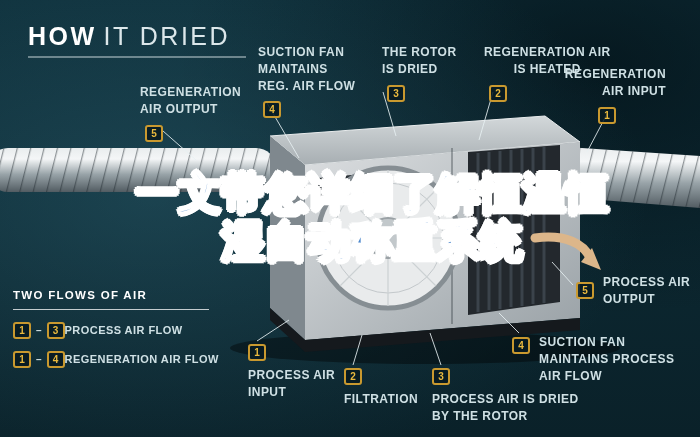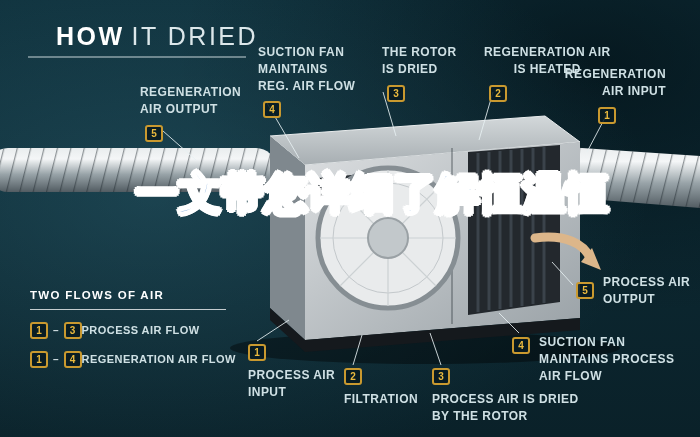--- a/index.html
+++ b/index.html
@@ -8,21 +8,21 @@
     position:relative; width:700px; height:437px; overflow:hidden;
     background:
       radial-gradient(900px 520px at 22% 45%, rgba(52,110,128,0.38), rgba(0,0,0,0) 55%),
       radial-gradient(700px 420px at 85% 15%, rgba(0,8,12,0.55), rgba(0,0,0,0) 60%),
       linear-gradient(#0e2f3a, #0a2129);
     font-family:"Liberation Sans", sans-serif;
   }
   svg.scene { position:absolute; inset:0; z-index:1; }
 
   .title { position:absolute; left:28px; top:22px; z-index:4; color:#fff; font-size:25px; letter-spacing:2.5px; }
-  .t-bold { font-weight:800;margin-left:28px; }
+  .t-bold { font-weight:800; }
   .t-light { font-weight:300; color:#dce7ea; margin-left:7px; }
 
   .badge {
     display:inline-flex; align-items:center; justify-content:center; flex:0 0 auto;
     width:18px; height:17px; border:2px solid #c9992f; border-radius:3px;
     background:rgba(8,26,33,0.88); color:#e9b93e; font-size:10px; font-weight:700;
   }
   .lbl {
     color:#cfe0e4; font-size:12px; font-weight:700; letter-spacing:0.45px;
     line-height:1.4; white-space:pre-line; text-transform:uppercase;
@@ -31,21 +31,21 @@
   .callout.col { flex-direction:column; align-items:flex-start; }
   .callout.col .badge { margin-top:7px; margin-left:5px; }
   .callout.col-rev { flex-direction:column; align-items:flex-start; }
   .callout.col-rev .lbl { margin-top:6px; }
   .callout.row { flex-direction:row; align-items:center; }
   .callout.row .lbl { margin-left:9px; }
   .callout.right-align { align-items:flex-end; }
   .callout.right-align .lbl { text-align:right; }
   .callout.right-align .badge { align-self:flex-start; margin-left:10px; }
 
-  .legend { position:absolute; left:30px; top:289px; z-index:4; }
+  .legend { position:absolute; left:13px; top:289px; z-index:4; }
   .legend h2 {
     color:#fff; font-size:11.5px; font-weight:700; letter-spacing:1.3px;
     padding-bottom:8px; border-bottom:1px solid rgba(255,255,255,0.75); width:196px;
   }
   .legend .lrow { display:flex; align-items:center; margin-top:12px; }
   .legend .dash { color:#cfdde1; margin:0 5px; font-size:10px; font-weight:700; }
   .legend .lrow .lbl { margin-left:0; font-size:11px; }
 
   .overlay {
     position:absolute; left:0; right:0; top:169px; z-index:6; text-align:center;
@@ -221,15 +221,16 @@
     <div class="lrow">
       <span class="badge">1</span>
       <span class="dash">–</span>
       <span class="badge">4</span>
       <span class="lbl">REGENERATION AIR FLOW</span>
     </div>
   </section>
 
   <div class="overlay">
     <div>一文带您详细了解恒温恒</div>
+    <div>湿自动称重系统</div>
   </div>
 
 </div>
 
 </body></html>

